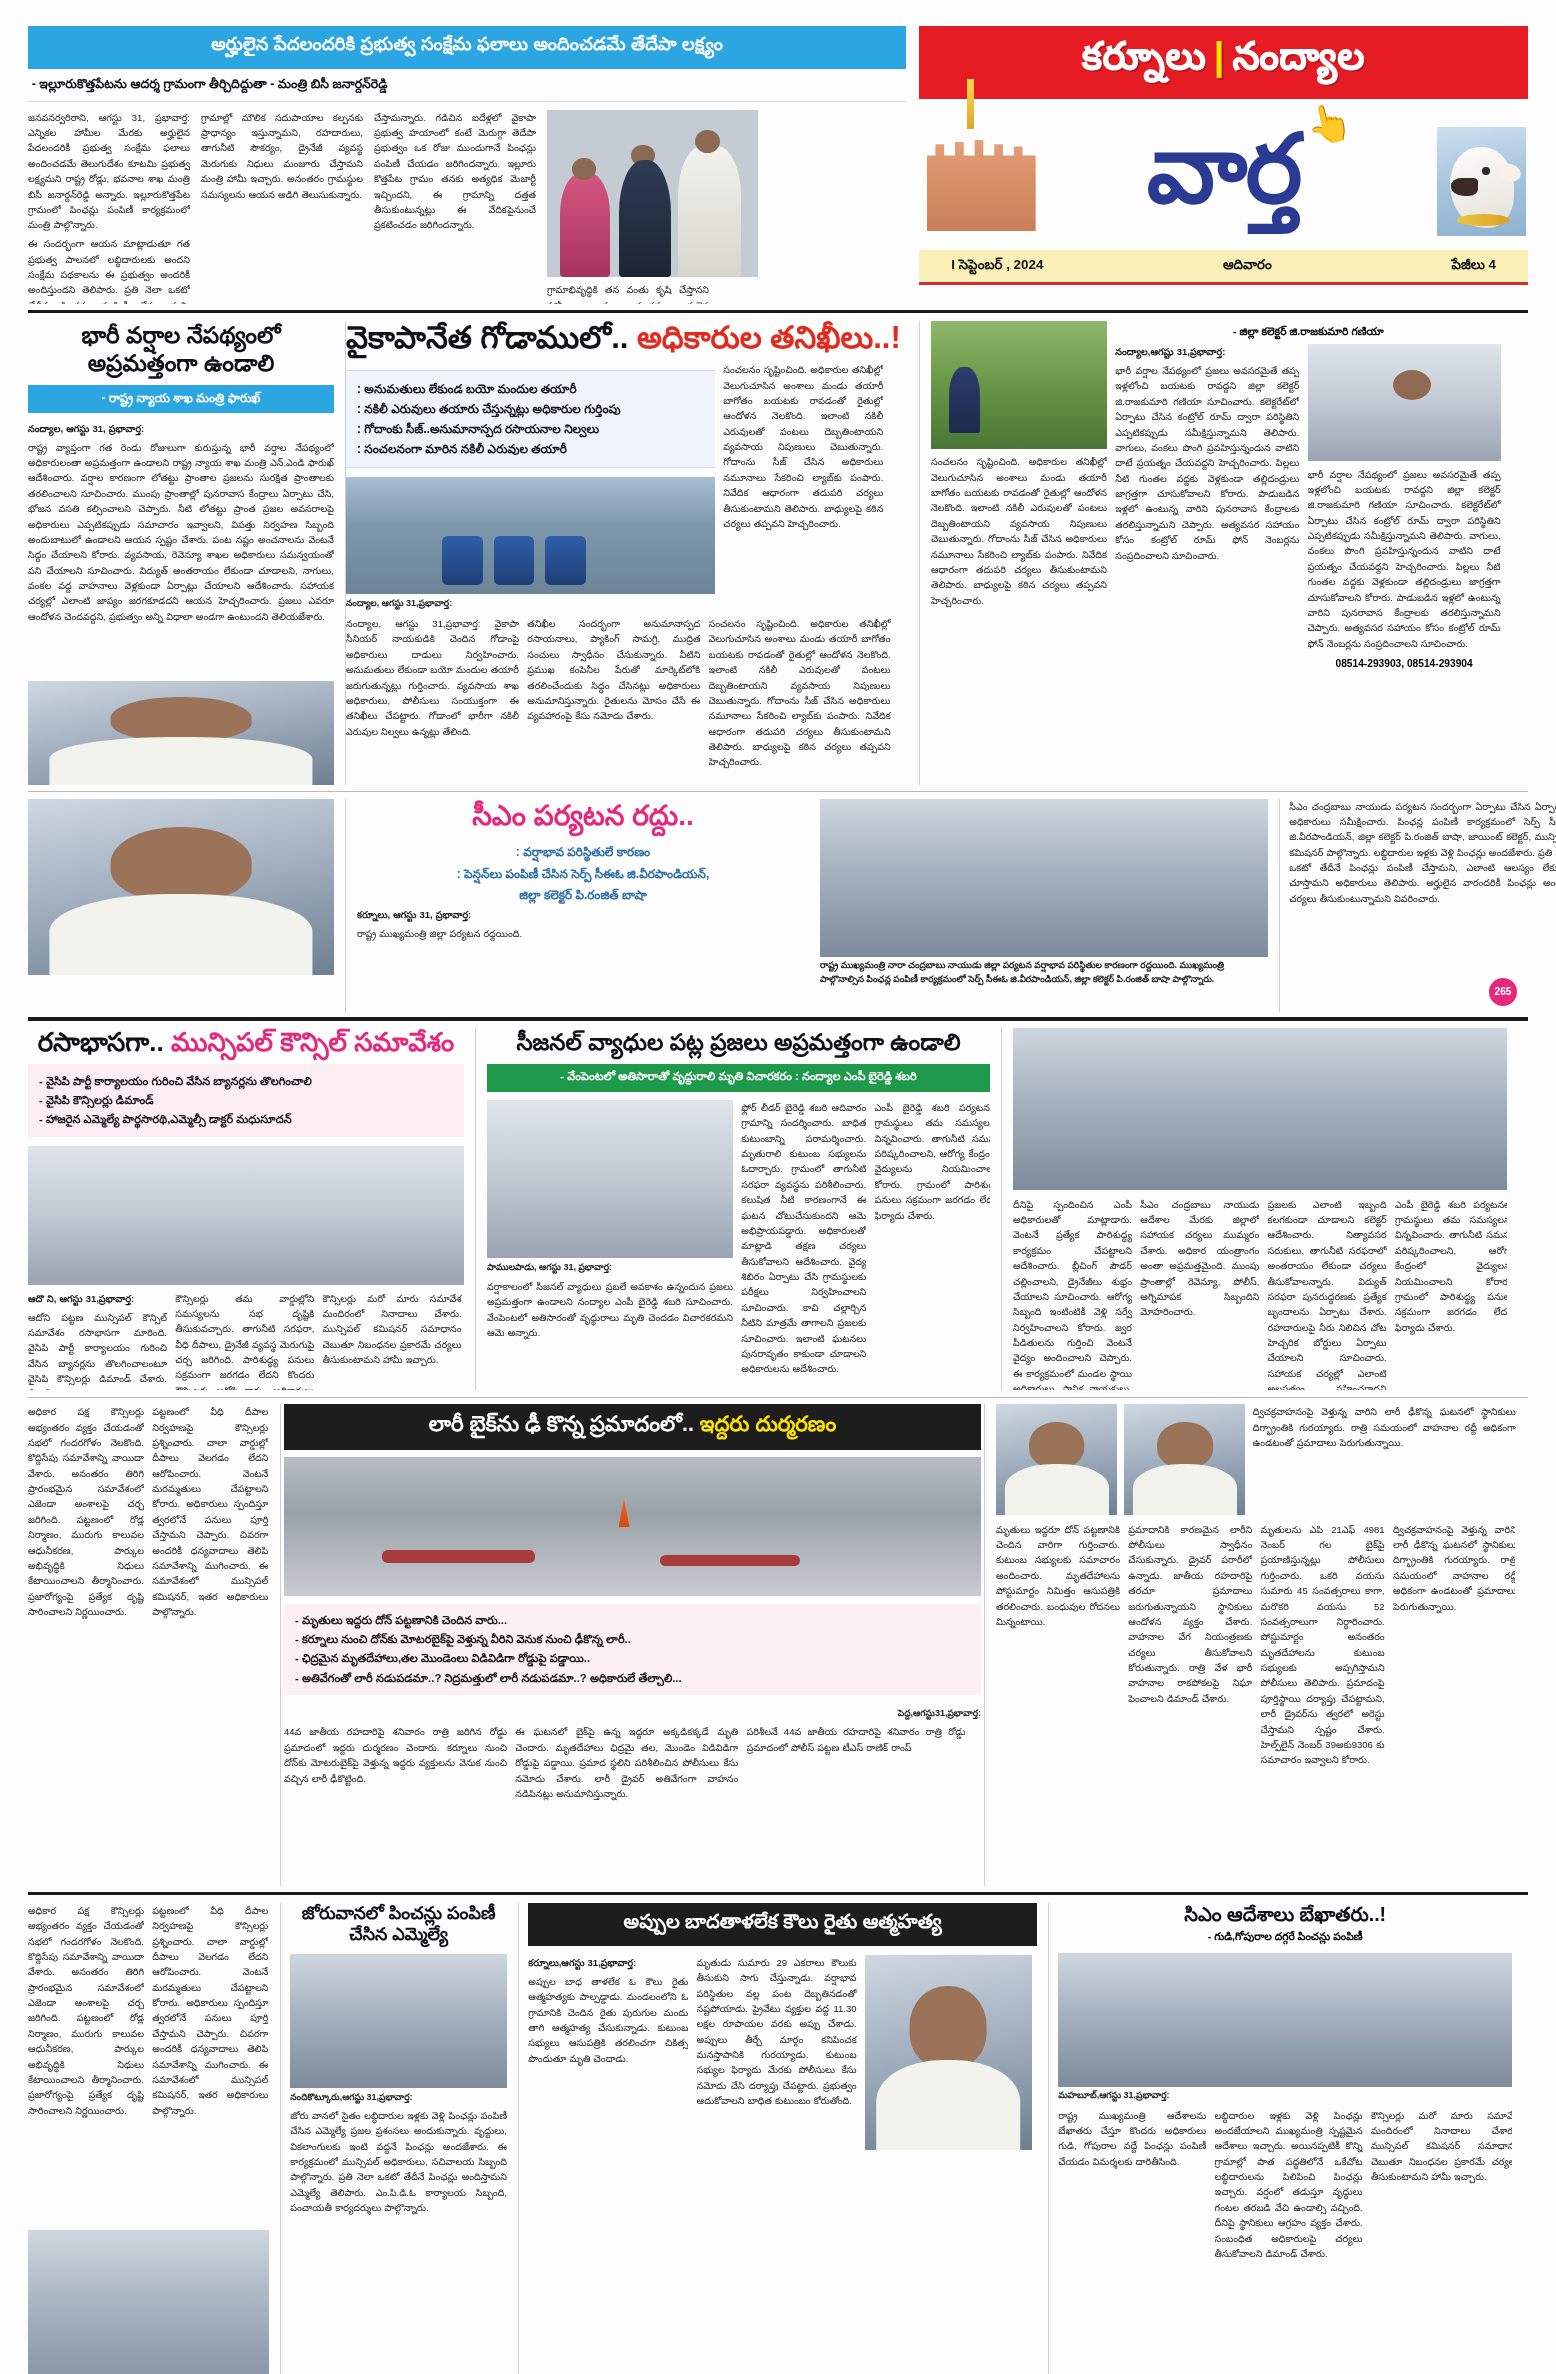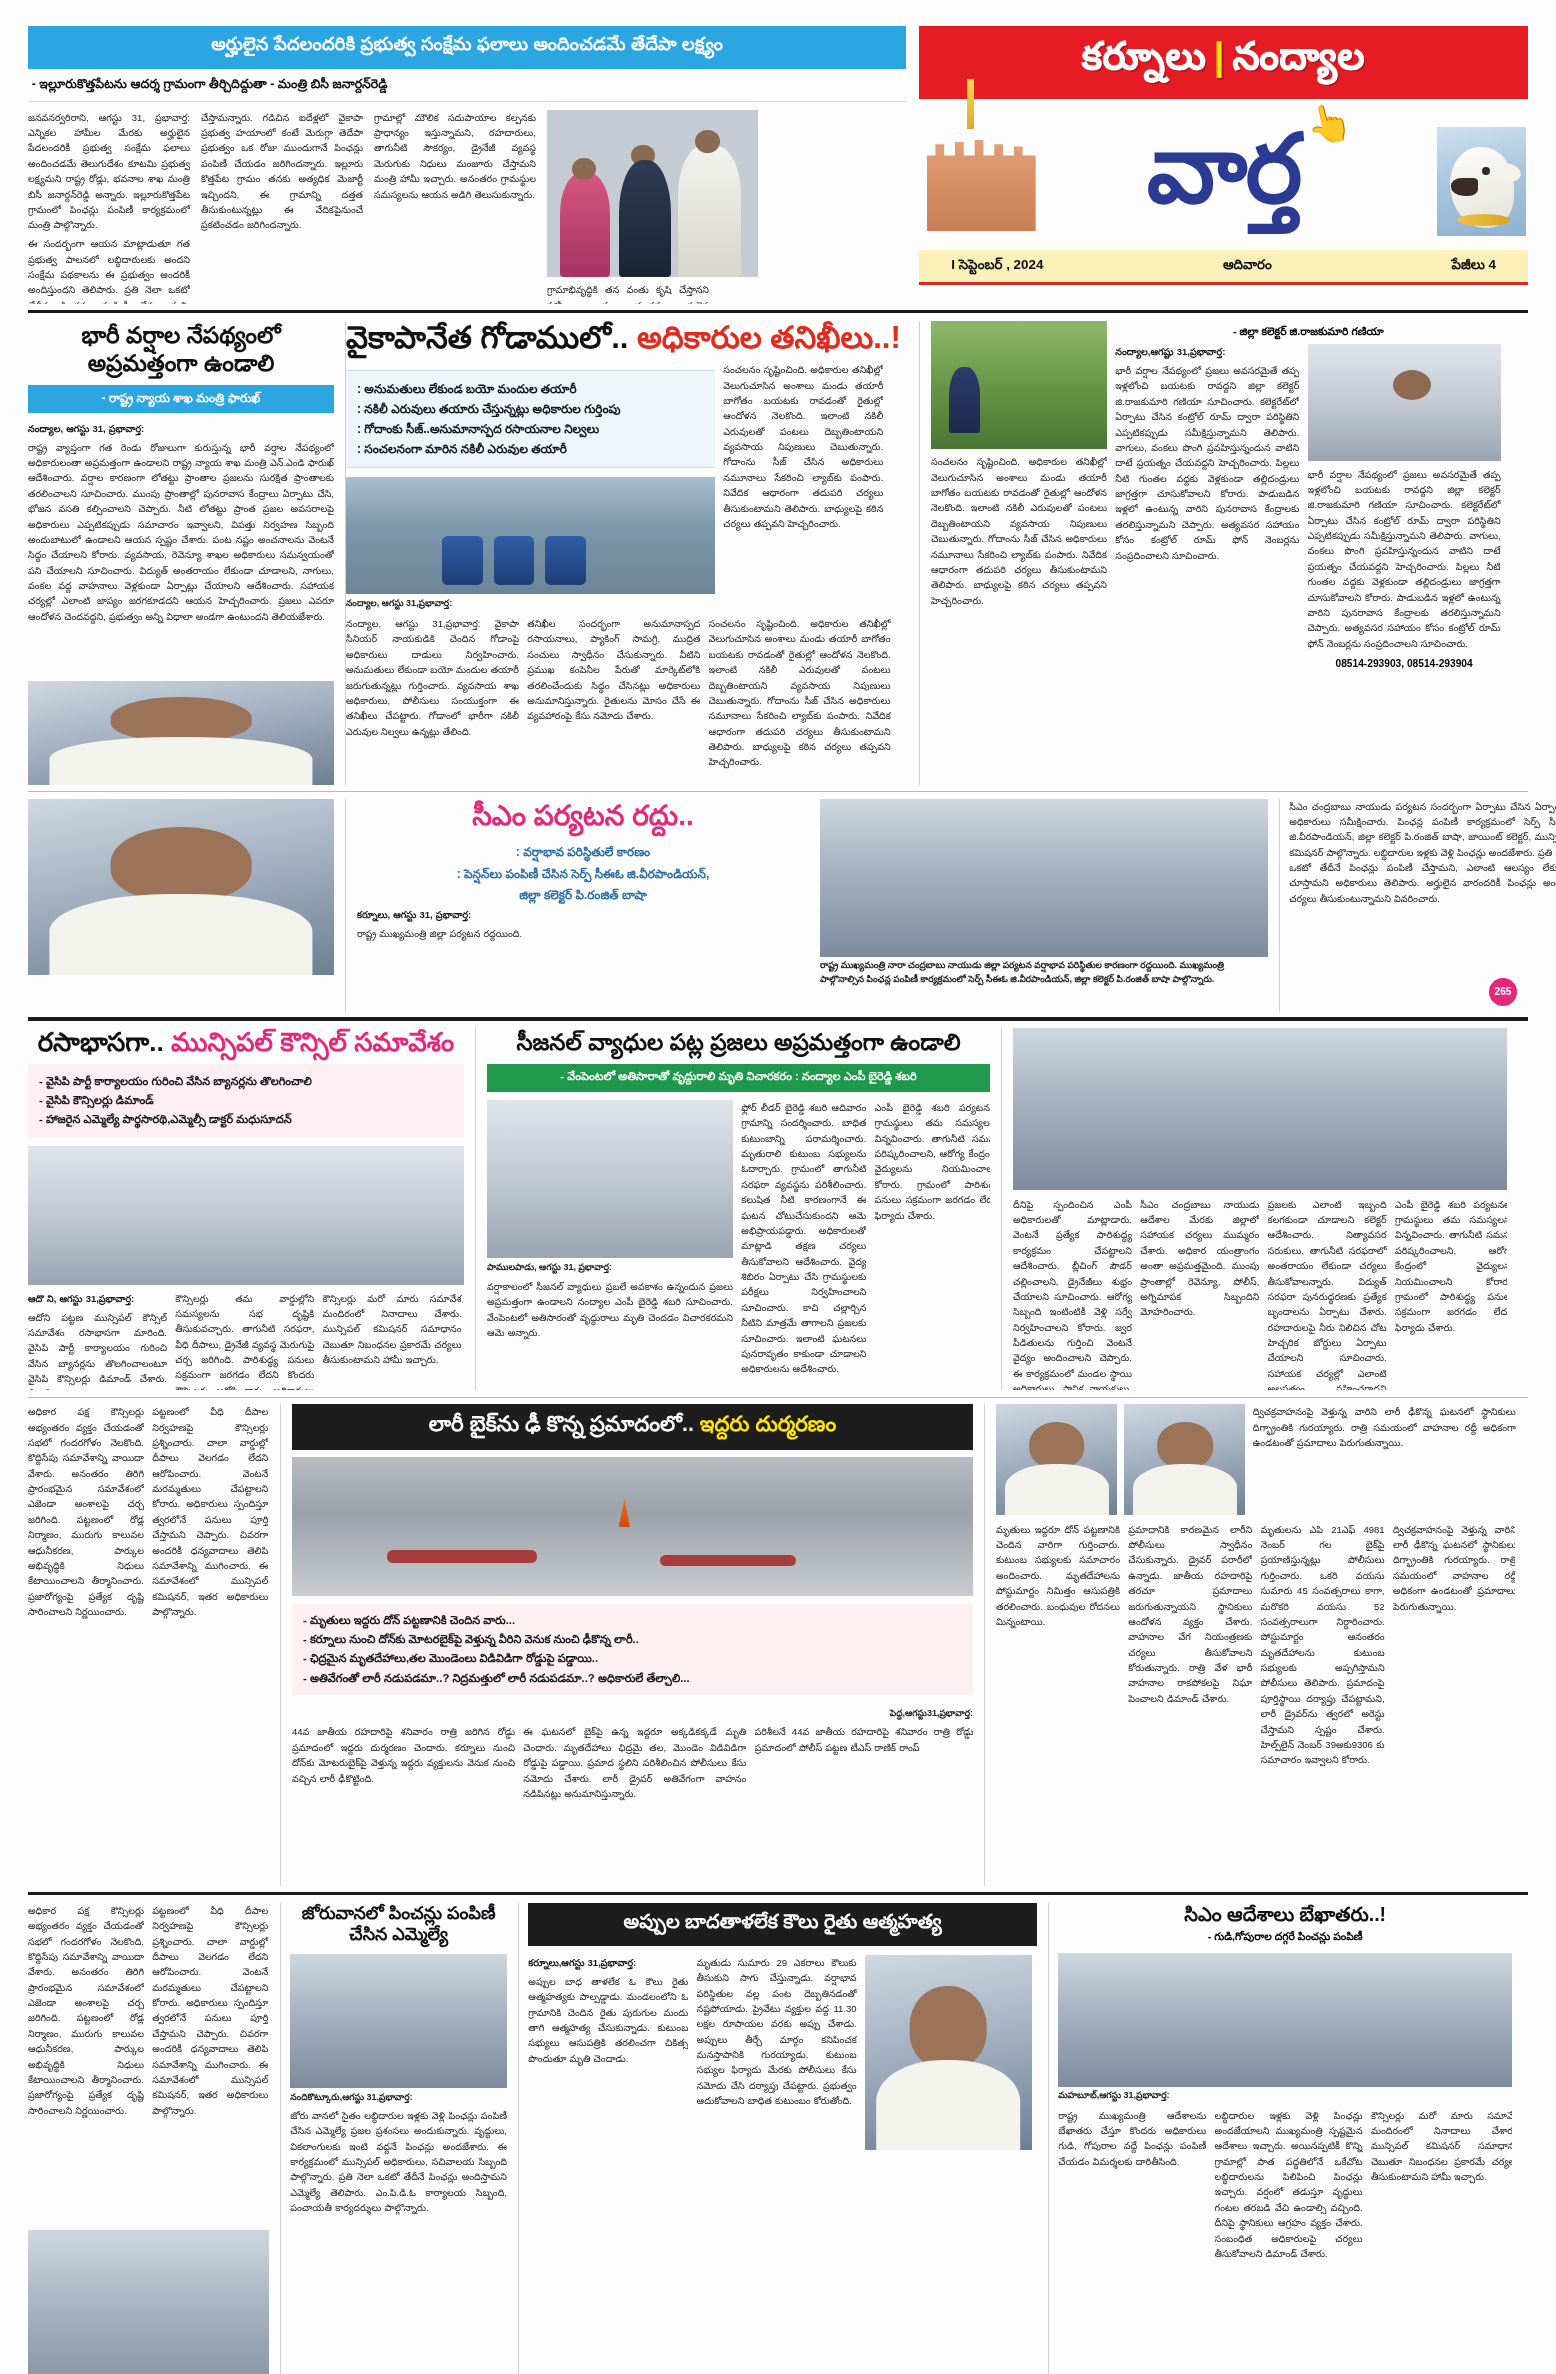--- a/index.html
+++ b/index.html
@@ -232,21 +232,21 @@
 
   
   .sec3 { display:flex; gap:11px; height: 362px; }
   .s3-a { width: 436px; display:flex; flex-direction:column; }
   .s3-b { width: 515px; display:flex; flex-direction:column; border-left:0.9px solid #cfcfcf; padding-left:11px;}
   .s3-c { width: 506px; display:flex; flex-direction:column; border-left:0.9px solid #cfcfcf; padding-left:11px;}
 
   
   .sec4 { display:flex; gap:11px; height: 482px; }
   .s4-a { width: 241px; }
-  .s4-b { width: 705px; display:flex; flex-direction:column; border-left:0.9px solid #cfcfcf; border-right:0.9px solid #cfcfcf; padding: 0 11px; }
+  .s4-b { width: 705px; display:flex; flex-direction:column; border-left:0.9px solid #cfcfcf; border-right:0.9px solid #cfcfcf; padding: 0 3px; }
   .s4-c { width: 519px; display:flex; flex-direction:column; }
 
   .hl-onblack {
     background: #1d1d1d; color: #ffffff; font-size: 21.3px; font-weight: bold;
     text-align: center; padding: 7.4px 9.3px 9.3px;
   }
   .hl-onblack .yellow { color: #ffe400; }
 
   
   .sec5 { display:flex; gap:11px; height: 519px; }
@@ -272,24 +272,24 @@
 
     <div class="mh-left">
       <div class="banner-strip">అర్హులైన పేదలందరికి ప్రభుత్వ సంక్షేమ ఫలాలు అందించడమే తేదేపా లక్ష్యం</div>
       <div class="subbanner">- ఇల్లూరుకొత్తపేటను ఆదర్శ గ్రామంగా తీర్చిదిద్దుతా - మంత్రి బిసీ జనార్దన్‌రెడ్డి</div>
       <div class="mh-left-cols">
         <div class="body-col">
           <p>జనవనర్వరిరాని, ఆగస్టు 31, ప్రభావార్త: ఎన్నికల హామీల మేరకు అర్హులైన పేదలందరికీ ప్రభుత్వ సంక్షేమ ఫలాలు అందించడమే తెలుగుదేశం కూటమి ప్రభుత్వ లక్ష్యమని రాష్ట్ర రోడ్లు, భవనాల శాఖ మంత్రి బిసీ జనార్దన్‌రెడ్డి అన్నారు. ఇల్లూరుకొత్తపేట గ్రామంలో పింఛన్లు పంపిణీ కార్యక్రమంలో మంత్రి పాల్గొన్నారు.</p>
           <p>ఈ సందర్భంగా ఆయన మాట్లాడుతూ గత ప్రభుత్వ పాలనలో లబ్ధిదారులకు అందని సంక్షేమ పథకాలను ఈ ప్రభుత్వం అందరికీ అందిస్తుందని తెలిపారు. ప్రతి నెలా ఒకటో తేదీన పింఛన్లు పంపిణీ చేస్తున్నామని, లబ్ధిదారుల ఇంటికే వెళ్లి అందజేస్తున్నామని చెప్పారు.</p>
         </div>
         <div class="body-col">
+          <p>గ్రామాల్లో మౌలిక సదుపాయాల కల్పనకు ప్రాధాన్యం ఇస్తున్నామని, రహదారులు, తాగునీటి సౌకర్యం, డ్రైనేజీ వ్యవస్థ మెరుగుకు నిధులు మంజూరు చేస్తామని మంత్రి హామీ ఇచ్చారు. అనంతరం గ్రామస్థుల సమస్యలను ఆయన అడిగి తెలుసుకున్నారు.</p>
+        </div>
+        <div class="body-col">
           <p>చేస్తామన్నారు. గడిచిన ఐదేళ్లలో వైకాపా ప్రభుత్వ హయాంలో కంటే మెరుగ్గా తెదేపా ప్రభుత్వం ఒక రోజు ముందుగానే పింఛన్లు పంపిణీ చేయడం జరిగిందన్నారు. ఇల్లూరు కొత్తపేట గ్రామం తనకు అత్యధిక మెజార్టీ ఇచ్చిందని, ఈ గ్రామాన్ని దత్తత తీసుకుంటున్నట్లు ఈ వేదికపైనుంచే ప్రకటించడం జరిగిందన్నారు.</p>
-        </div>
-        <div class="body-col">
-          <p>గ్రామాల్లో మౌలిక సదుపాయాల కల్పనకు ప్రాధాన్యం ఇస్తున్నామని, రహదారులు, తాగునీటి సౌకర్యం, డ్రైనేజీ వ్యవస్థ మెరుగుకు నిధులు మంజూరు చేస్తామని మంత్రి హామీ ఇచ్చారు. అనంతరం గ్రామస్థుల సమస్యలను ఆయన అడిగి తెలుసుకున్నారు.</p>
         </div>
         <div style="width:211px;flex:none;">
           <div class="mh-photo photo">
             <div class="fig3"></div>
             <div class="head1"></div>
             <div class="head2"></div>
             <div class="head3"></div>
           </div>
           <div class="body-col" style="margin-top:5.6px;">
             <p>గ్రామాభివృద్ధికి తన వంతు కృషి చేస్తానని హామీ ఇచ్చారు. అనంతరం అర్హులైన వృద్ధులు, వికలాంగులు, వితంతువులకు పింఛన్లు పంపిణీ చేశారు. ఈ కార్యక్రమంలో మండల స్థాయి అధికారులు, తెదేపా నాయకులు, గ్రామ పెద్దలు పాల్గొన్నారు.</p>

